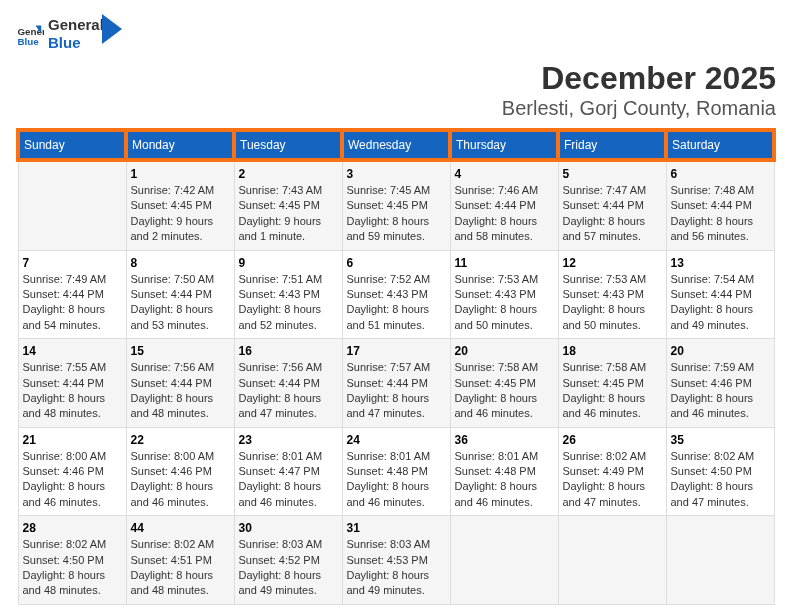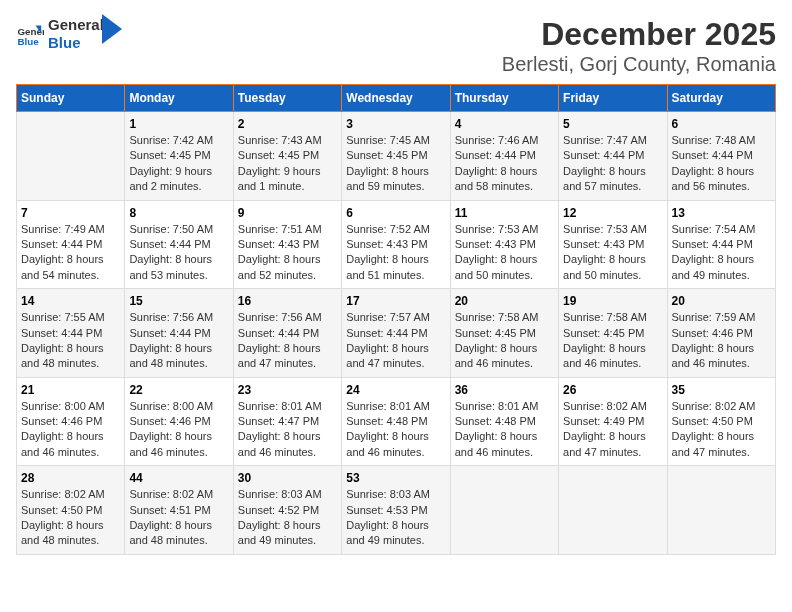--- a/index.html
+++ b/index.html
@@ -25,40 +25,41 @@
       height: 28px;
       margin-right: 4px;
     }
     .title-block {
       text-align: right;
     }
     .month-title {
       font-size: 32px;
       font-weight: bold;
       color: #333;
+      margin-top: 44px;
     }
     .location {
       font-size: 20px;
       color: #555;
     }
     table {
       width: 100%;
       border-collapse: collapse;
       font-size: 11px;
     }
     thead tr {
       background-color: #1565c0;
       color: white;
     }
     thead th {
       padding: 6px 4px;
       text-align: left;
       font-size: 12px;
-      font-weight: bold;
-      border: 1px solid #f97316;
+      font-weight: normal;
+      border: 4px solid #f97316;
     }
     tbody tr {
       border-bottom: 1px solid #ccc;
     }
     tbody tr:nth-child(odd) {
       background: #f5f5f5;
     }
     tbody tr:nth-child(even) {
       background: #fff;
     }
@@ -134,35 +135,35 @@
         <td><span class="day-number">11</span><span class="cell-text">Sunrise: 7:53 AM<br>Sunset: 4:43 PM<br>Daylight: 8 hours and 50 minutes.</span></td>
         <td><span class="day-number">12</span><span class="cell-text">Sunrise: 7:53 AM<br>Sunset: 4:43 PM<br>Daylight: 8 hours and 50 minutes.</span></td>
         <td><span class="day-number">13</span><span class="cell-text">Sunrise: 7:54 AM<br>Sunset: 4:44 PM<br>Daylight: 8 hours and 49 minutes.</span></td>
       </tr>
       <tr>
         <td><span class="day-number">14</span><span class="cell-text">Sunrise: 7:55 AM<br>Sunset: 4:44 PM<br>Daylight: 8 hours and 48 minutes.</span></td>
         <td><span class="day-number">15</span><span class="cell-text">Sunrise: 7:56 AM<br>Sunset: 4:44 PM<br>Daylight: 8 hours and 48 minutes.</span></td>
         <td><span class="day-number">16</span><span class="cell-text">Sunrise: 7:56 AM<br>Sunset: 4:44 PM<br>Daylight: 8 hours and 47 minutes.</span></td>
         <td><span class="day-number">17</span><span class="cell-text">Sunrise: 7:57 AM<br>Sunset: 4:44 PM<br>Daylight: 8 hours and 47 minutes.</span></td>
         <td><span class="day-number">20</span><span class="cell-text">Sunrise: 7:58 AM<br>Sunset: 4:45 PM<br>Daylight: 8 hours and 46 minutes.</span></td>
-        <td><span class="day-number">19</span><span class="cell-text">Sunrise: 7:58 AM<br>Sunset: 4:45 PM<br>Daylight: 8 hours and 46 minutes.</span></td>
+        <td><span class="day-number">18</span><span class="cell-text">Sunrise: 7:58 AM<br>Sunset: 4:45 PM<br>Daylight: 8 hours and 46 minutes.</span></td>
         <td><span class="day-number">20</span><span class="cell-text">Sunrise: 7:59 AM<br>Sunset: 4:46 PM<br>Daylight: 8 hours and 46 minutes.</span></td>
       </tr>
       <tr>
         <td><span class="day-number">21</span><span class="cell-text">Sunrise: 8:00 AM<br>Sunset: 4:46 PM<br>Daylight: 8 hours and 46 minutes.</span></td>
         <td><span class="day-number">22</span><span class="cell-text">Sunrise: 8:00 AM<br>Sunset: 4:46 PM<br>Daylight: 8 hours and 46 minutes.</span></td>
         <td><span class="day-number">23</span><span class="cell-text">Sunrise: 8:01 AM<br>Sunset: 4:47 PM<br>Daylight: 8 hours and 46 minutes.</span></td>
         <td><span class="day-number">24</span><span class="cell-text">Sunrise: 8:01 AM<br>Sunset: 4:48 PM<br>Daylight: 8 hours and 46 minutes.</span></td>
         <td><span class="day-number">36</span><span class="cell-text">Sunrise: 8:01 AM<br>Sunset: 4:48 PM<br>Daylight: 8 hours and 46 minutes.</span></td>
         <td><span class="day-number">26</span><span class="cell-text">Sunrise: 8:02 AM<br>Sunset: 4:49 PM<br>Daylight: 8 hours and 47 minutes.</span></td>
         <td><span class="day-number">35</span><span class="cell-text">Sunrise: 8:02 AM<br>Sunset: 4:50 PM<br>Daylight: 8 hours and 47 minutes.</span></td>
       </tr>
       <tr>
         <td><span class="day-number">28</span><span class="cell-text">Sunrise: 8:02 AM<br>Sunset: 4:50 PM<br>Daylight: 8 hours and 48 minutes.</span></td>
         <td><span class="day-number">44</span><span class="cell-text">Sunrise: 8:02 AM<br>Sunset: 4:51 PM<br>Daylight: 8 hours and 48 minutes.</span></td>
         <td><span class="day-number">30</span><span class="cell-text">Sunrise: 8:03 AM<br>Sunset: 4:52 PM<br>Daylight: 8 hours and 49 minutes.</span></td>
-        <td><span class="day-number">53</span><span class="cell-text">Sunrise: 8:03 AM<br>Sunset: 4:53 PM<br>Daylight: 8 hours and 49 minutes.</span></td>
+        <td><span class="day-number">31</span><span class="cell-text">Sunrise: 8:03 AM<br>Sunset: 4:53 PM<br>Daylight: 8 hours and 49 minutes.</span></td>
         <td></td>
         <td></td>
         <td></td>
       </tr>
     </tbody>
 </table>
 
 </body></html>

